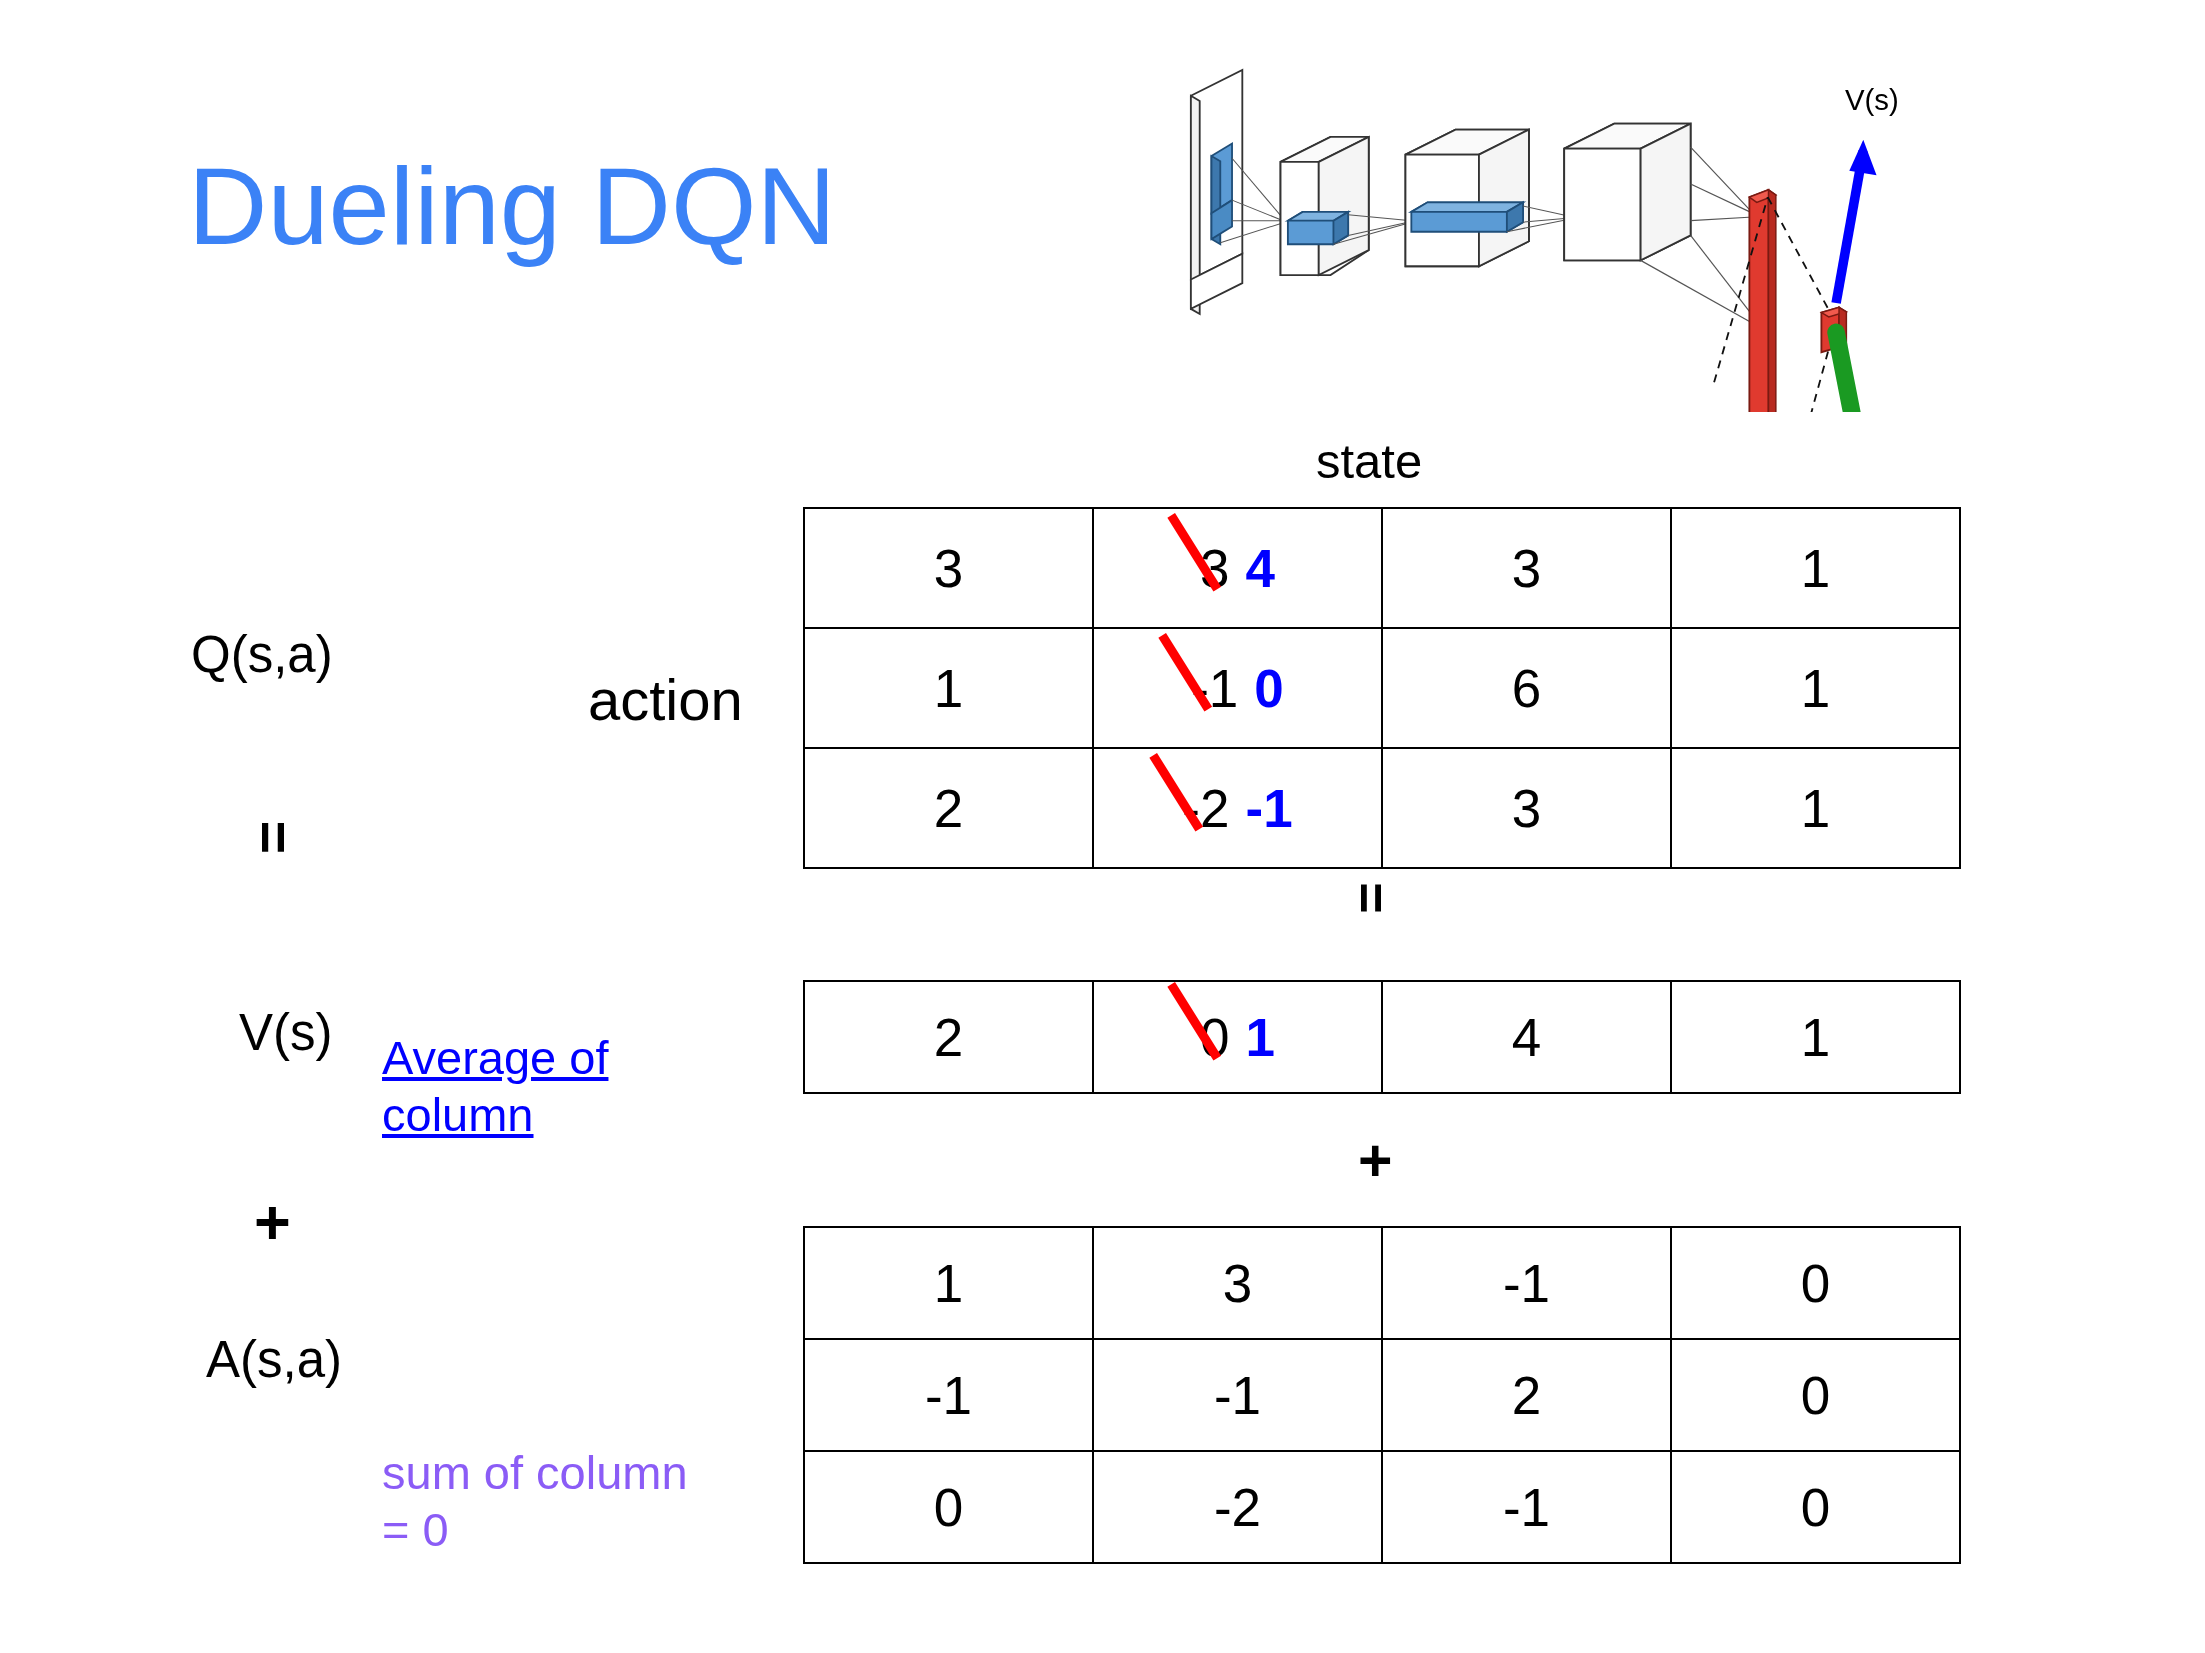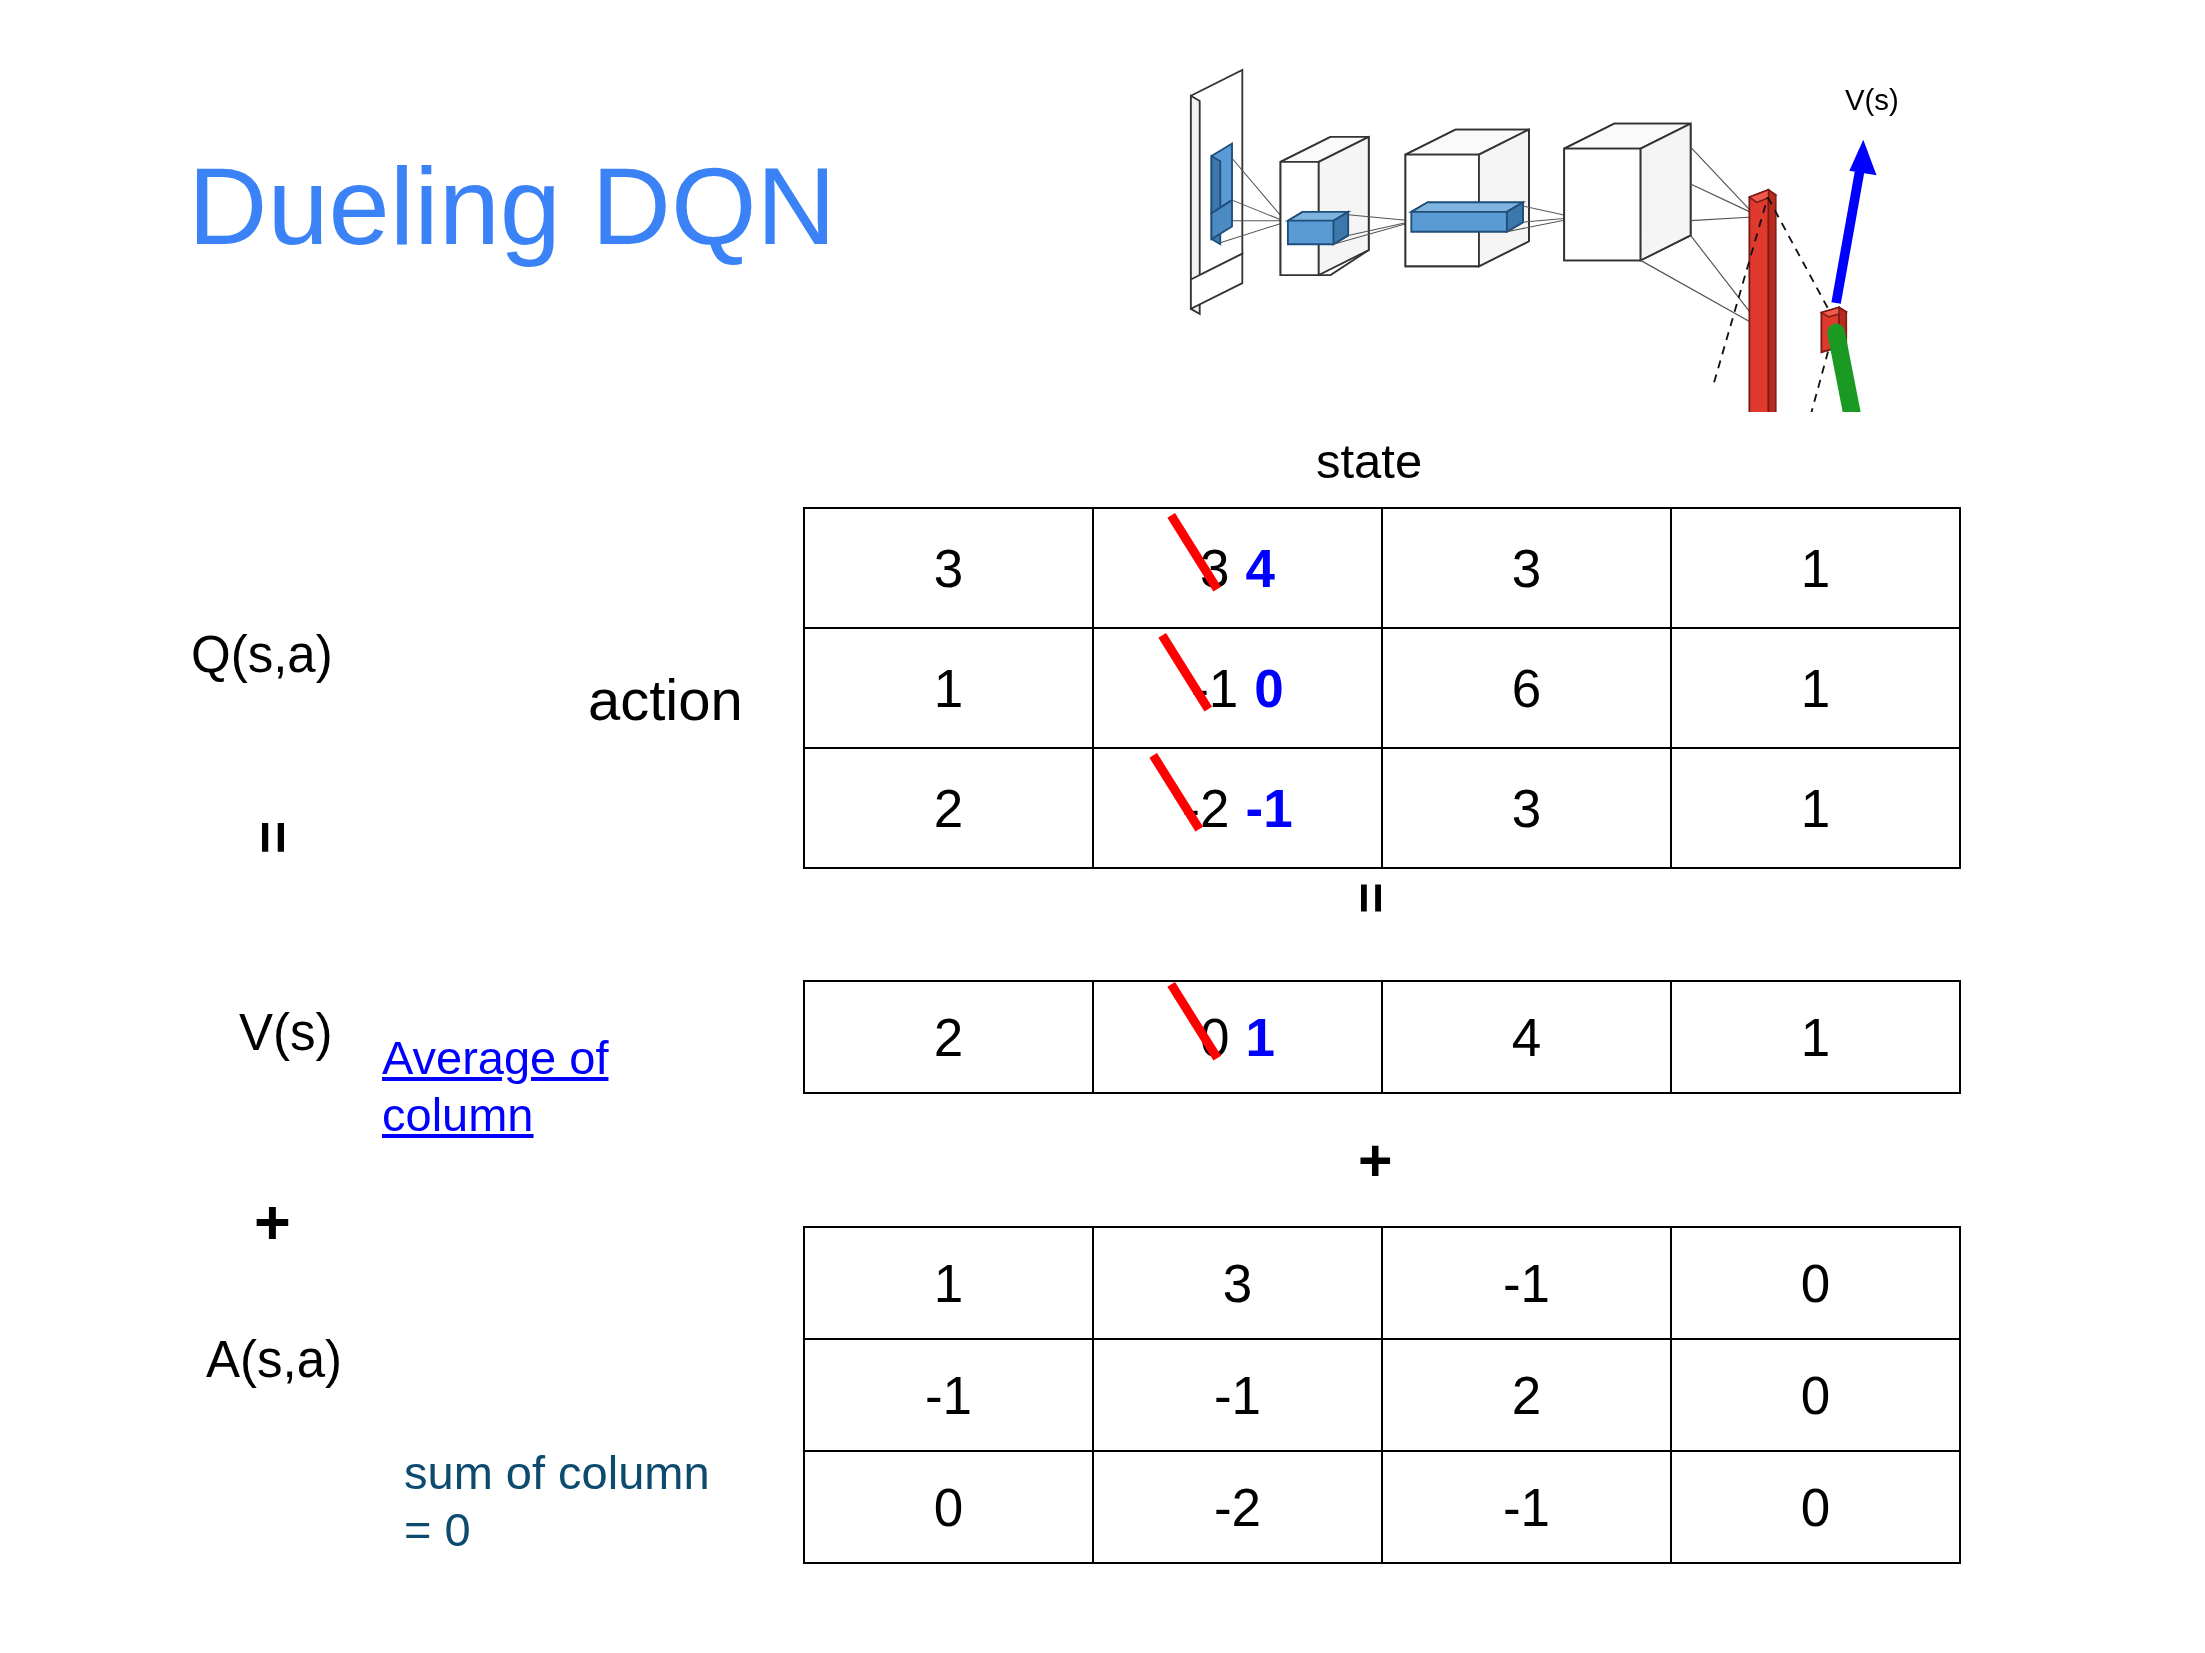--- a/index.html
+++ b/index.html
@@ -62,23 +62,23 @@
   #label-a { left: 206px; top: 1334px; font-size: 51px; }
 
   #note-average {
     left: 382px; top: 1029px;
     font-size: 47px; color: #0000FF;
     line-height: 1.22;
     white-space: normal; width: 345px; text-decoration: underline;
   }
   #note-sum {
     left: 382px; top: 1444px;
-    font-size: 47px; color: #0c4a6e;
+    font-size: 47px; color: #8b5cf6;
     line-height: 1.22;
-    white-space: normal; width: 345px; margin-left: 22px;
+    white-space: normal; width: 345px;
   }
 
   
   .eq-vert {
     position: absolute;
     font-size: 57px;
     font-weight: 700;
     transform: rotate(90deg);
     transform-origin: 50% 50%;
     line-height: 1;

